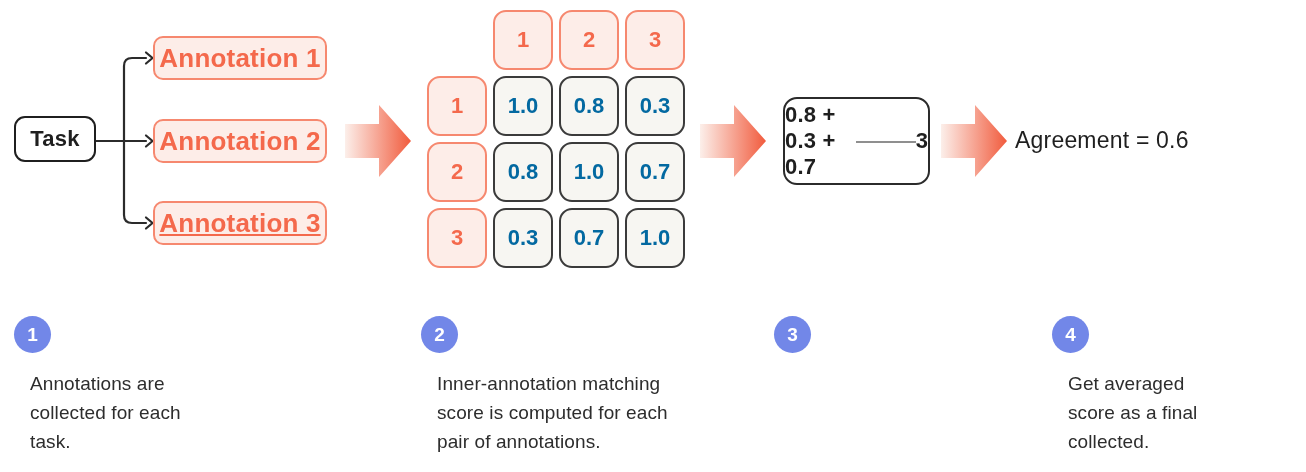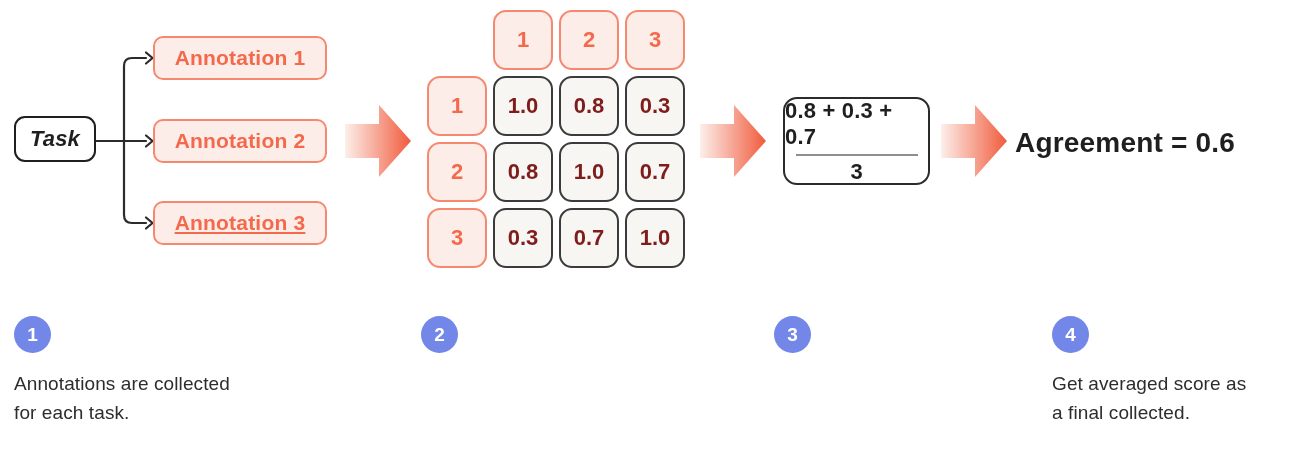--- a/index.html
+++ b/index.html
@@ -8,81 +8,81 @@
     font-family:"Liberation Sans","DejaVu Sans",sans-serif;color:#1F1F1F;
   }
   svg{display:block;}
   .overlay{position:absolute;left:0;top:0;pointer-events:none;}
 
   
   .task-box{
     position:absolute;left:14px;top:116px;width:82px;height:46px;box-sizing:border-box;
     border:2.5px solid #1F1F1F;border-radius:11px;background:#ffffff;
     display:flex;align-items:center;justify-content:center;
-    font-size:22px;font-weight:700;letter-spacing:.2px;font-style:italic;
+    font-size:22px;font-weight:700;letter-spacing:.2px;
   }
 
   
   .anno-box{
     position:absolute;left:153px;width:174px;height:44px;box-sizing:border-box;
     border:2px solid #F6886F;border-radius:10px;background:#FDEDE8;
     display:flex;align-items:center;justify-content:center;
-    color:#F4694C;font-size:21px;font-weight:700;letter-spacing:.2px;
+    color:#F4694C;font-size:26px;font-weight:700;letter-spacing:.2px;
   }
   .anno-1{top:36px;}.anno-2{top:119px;}.anno-3{top:201px;text-decoration:underline;}
 
   
   .flow-arrow{position:absolute;width:68px;height:76px;}
   .fa-1{left:345px;top:103px;}
   .fa-2{left:700px;top:103px;}
   .fa-3{left:941px;top:103px;}
 
   
   .matrix{
     position:absolute;left:427px;top:10px;
     display:grid;grid-template-columns:repeat(4,60px);grid-auto-rows:60px;gap:6px;
   }
   .m-cell{
     box-sizing:border-box;border-radius:13px;
     display:flex;align-items:center;justify-content:center;
     font-size:22px;font-weight:700;
   }
   .m-cell.head{border:2px solid #F6886F;background:#FDEDE8;color:#F4694C;}
-  .m-cell.val{border:2px solid #3B3B3B;background:#F7F6F2;color:#7f1d1d;}
+  .m-cell.val{border:2px solid #3B3B3B;background:#F7F6F2;color:#0369a1;}
   .m-cell.empty{border:none;background:transparent;}
 
   
   .fraction-box{
     position:absolute;left:783px;top:97px;width:147px;height:88px;box-sizing:border-box;
     border:2px solid #2B2B2B;border-radius:14px;background:#ffffff;
-    display:flex;flex-direction:column;align-items:center;justify-content:center;
+    display:flex;flex-direction:row;align-items:center;justify-content:center;
   }
   .frac-num{font-size:22px;font-weight:700;letter-spacing:.2px;}
   .frac-bar{width:122px;height:0;border-top:2px solid #8F8F8F;margin:4px 0 3px 0;}
   .frac-den{font-size:22px;font-weight:700;}
 
   
   .result-text{
     position:absolute;left:1015px;top:127px;
-    font-size:28px;font-weight:700;letter-spacing:.2px;white-space:nowrap;
+    font-size:23px;font-weight:400;letter-spacing:.2px;white-space:nowrap;
   }
 
   
   .step{position:absolute;top:316px;}
   .step-1{left:14px;width:222px;}
   .step-2{left:421px;width:268px;}
   .step-3{left:774px;width:240px;}
   .step-4{left:1052px;width:200px;}
   .step-badge{
     width:37px;height:37px;border-radius:50%;background:#7287E8;
     display:flex;align-items:center;justify-content:center;
     color:#ffffff;font-size:19px;font-weight:700;margin-bottom:16px;
   }
   .step-text{
-    margin:0;font-size:19px;font-weight:400;color:#2D2D2D;line-height:29px;letter-spacing:.1px;
+    margin:16px;font-size:19px;font-weight:400;color:#2D2D2D;line-height:29px;letter-spacing:.1px;
   }
 </style>
 </head>
 <body>
 
 <div class="canvas">
 
   <svg class="overlay" width="170" height="260" viewBox="0 0 170 260">
     <g fill="none" stroke="#2B2B2B" stroke-width="2.2" stroke-linecap="round">
       <path d="M96,141 H146"></path>
@@ -157,20 +157,21 @@
   </div>
 
   <div class="result-text">Agreement = 0.6</div>
 
   <div class="step step-1">
     <div class="step-badge">1</div>
     <p class="step-text">Annotations are collected for each task.</p>
   </div>
   <div class="step step-2">
     <div class="step-badge">2</div>
+    <p class="step-text">Inner-annotation matching score is computed for each pair of annotations.</p>
   </div>
   <div class="step step-3">
     <div class="step-badge">3</div>
   </div>
   <div class="step step-4">
     <div class="step-badge">4</div>
     <p class="step-text">Get averaged score as a final collected.</p>
   </div>
 
 </div>

